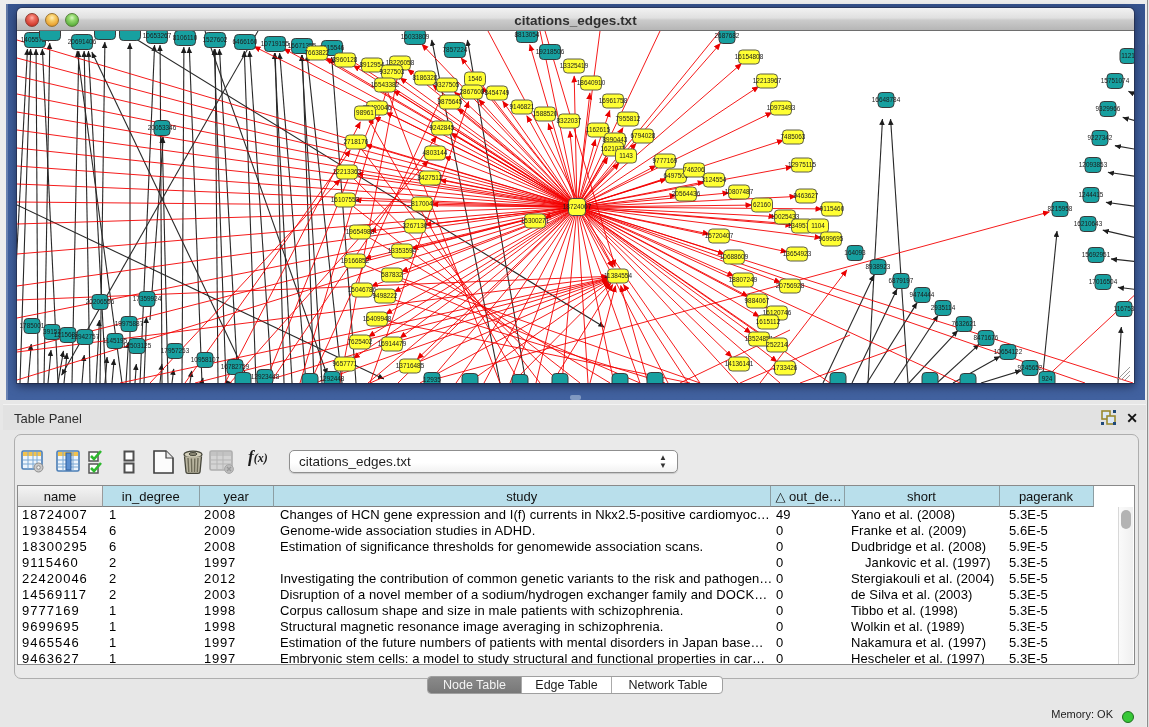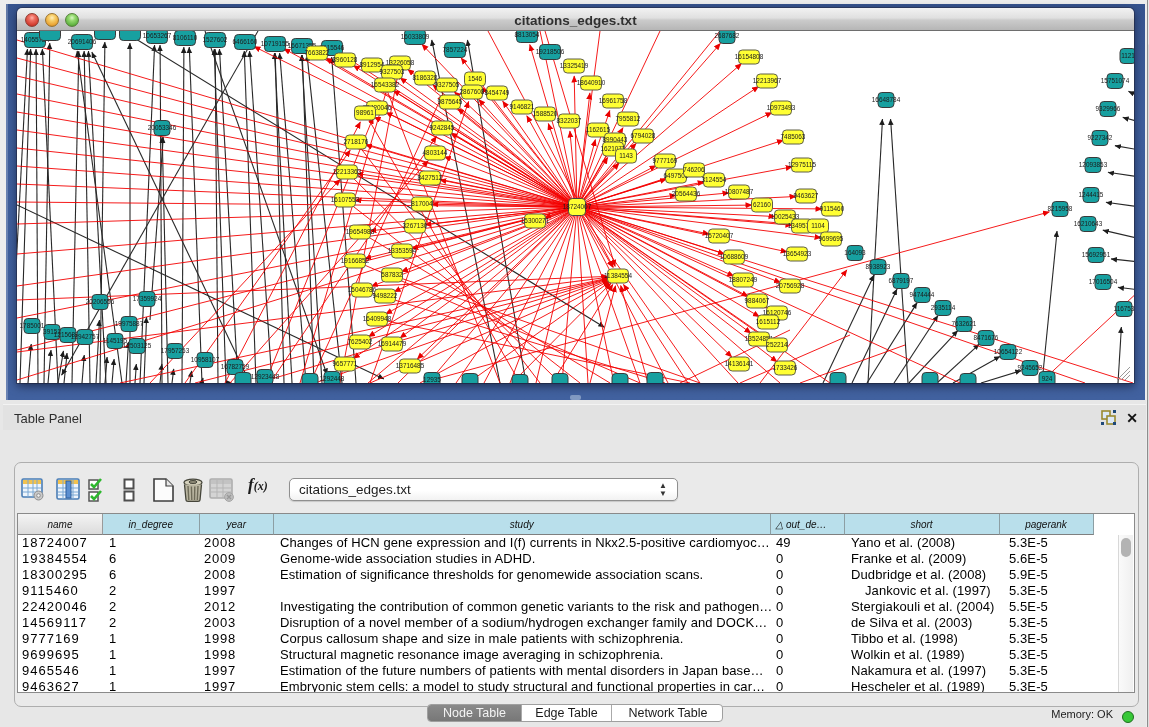--- a/index.html
+++ b/index.html
@@ -23,29 +23,29 @@
 #tl-g { left:47.5px; background:radial-gradient(circle at 50% 32%, #d8f6c4 0%, #94d96e 30%, #62b543 70%, #3d7b20 100%); border:0.5px solid #56803c;}
 #canvas { position:absolute; left:0; top:23px; width:1117px; height:352px; background:#ffffff; overflow:hidden; }
 #canvas svg { display:block; }
 #rightstrip { position:absolute; right:0; top:0; width:2px; height:727px; background:linear-gradient(180deg,#ececec 0,#ececec 44px,#dedede 45px,#dedede 100%); border-left:1px solid #8d8d8d; }
 #tablepanel { position:absolute; left:0; top:400px; width:1146px; height:327px; background:#e7e7e7; }
 #tp-band { position:absolute; left:3px; top:4px; width:1143px; height:26px; background:#e2e2e2;
   border-top:1px solid #f3f3f3; }
 #tp-band .lbl { position:absolute; left:11px; top:6px; font-size:13px; color:#2e2e2e; }
 #tp-x { position:absolute; right:8px; top:5px; font-size:14px; font-weight:bold; color:#111; }
 #subpanel { position:absolute; left:14px; top:34px; width:1125px; height:245px;
-  background:#eaeaea; border:1px solid #aeaeae; border-radius:7px;margin-top:28px; }
+  background:#eaeaea; border:1px solid #aeaeae; border-radius:7px; }
 #combo { position:absolute; left:274px; top:15px; width:389px; height:23px; background:linear-gradient(180deg,#ffffff 0%,#ffffff 55%,#f2f2f2 100%);
   border:1px solid #8f8f8f; border-radius:5px; box-shadow:0 1px 1px rgba(0,0,0,0.15); }
 #combo .txt { position:absolute; left:9px; top:3px; font-size:13.5px; color:#1d1d1d; }
 #combo .arr { position:absolute; right:10px; top:3px; font-size:8px; color:#333; line-height:8px; }
 #tbl { position:absolute; left:2px; top:50px; width:1118px; height:180px; background:#ffffff;
   border:1px solid #8a8a8a; overflow:hidden; }
 .hcell { position:absolute; top:0; height:21px; background:#b9dfeb; border-right:1px solid #8c9ea3;
-  font-size:10px; color:#111; text-align:center; line-height:21px; border-bottom:1px solid #7f7f7f;font-style:italic; }
+  font-size:13px; color:#111; text-align:center; line-height:21px; border-bottom:1px solid #7f7f7f; }
 .trow { position:absolute; left:0; width:1100px; height:16px; }
 .trow span { position:absolute; top:0; font-size:13px; color:#000; white-space:nowrap; line-height:16px; letter-spacing:0.1px; }
 #vscroll { position:absolute; right:1px; top:21px; width:15px; height:158px;
   background:linear-gradient(90deg,#fafafa,#f0f0f0); border-left:1px solid #d8d8d8; }
 #vthumb { position:absolute; left:2px; top:3px; width:10px; height:19px; background:#b3b3b3; border-radius:5px; }
 #tabs { position:absolute; left:412px; top:241px; width:296px; height:18px;
   border:1px solid #9f9f9f; border-radius:4px; background:#ffffff; overflow:hidden; font-size:12.5px; }
 #tabs .seg { position:absolute; top:0; height:18px; line-height:17px; text-align:center; color:#1a1a1a; }
 #tabs .sel { background:linear-gradient(180deg,#8a8a8a,#757575); color:#f4f4f4; }
 #memory { position:absolute; right:33px; bottom:7px; font-size:11px; color:#1c1c1c; }
@@ -762,21 +762,21 @@
             <span style="left:758px">0</span>
             <span style="left:833px">Nakamura et al. (1997)</span>
             <span style="left:991px">5.3E-5</span>
           </div>
 <div class="trow" style="top:165px">
             <span style="left:4px;letter-spacing:1px">9463627</span>
             <span style="left:91px">1</span>
             <span style="left:186px;letter-spacing:0.8px">1997</span>
             <span style="left:262px;width:492px;overflow:hidden">Embryonic stem cells: a model to study structural and functional properties in car…</span>
             <span style="left:758px">0</span>
-            <span style="left:833px">Hescheler et al. (1989)</span>
+            <span style="left:833px">Hescheler et al. (1997)</span>
             <span style="left:991px">5.3E-5</span>
           </div>
         <div id="vscroll">
             <div id="vthumb"></div>
           </div>
       </div>
       <div id="tabs">
         <div class="seg sel" style="left:0; width:93px;">Node Table</div>
         <div class="seg" style="left:93px; width:90px; border-left:1px solid #aaa;">Edge Table</div>
         <div class="seg" style="left:183px; width:113px; border-left:1px solid #aaa;">Network Table</div>

